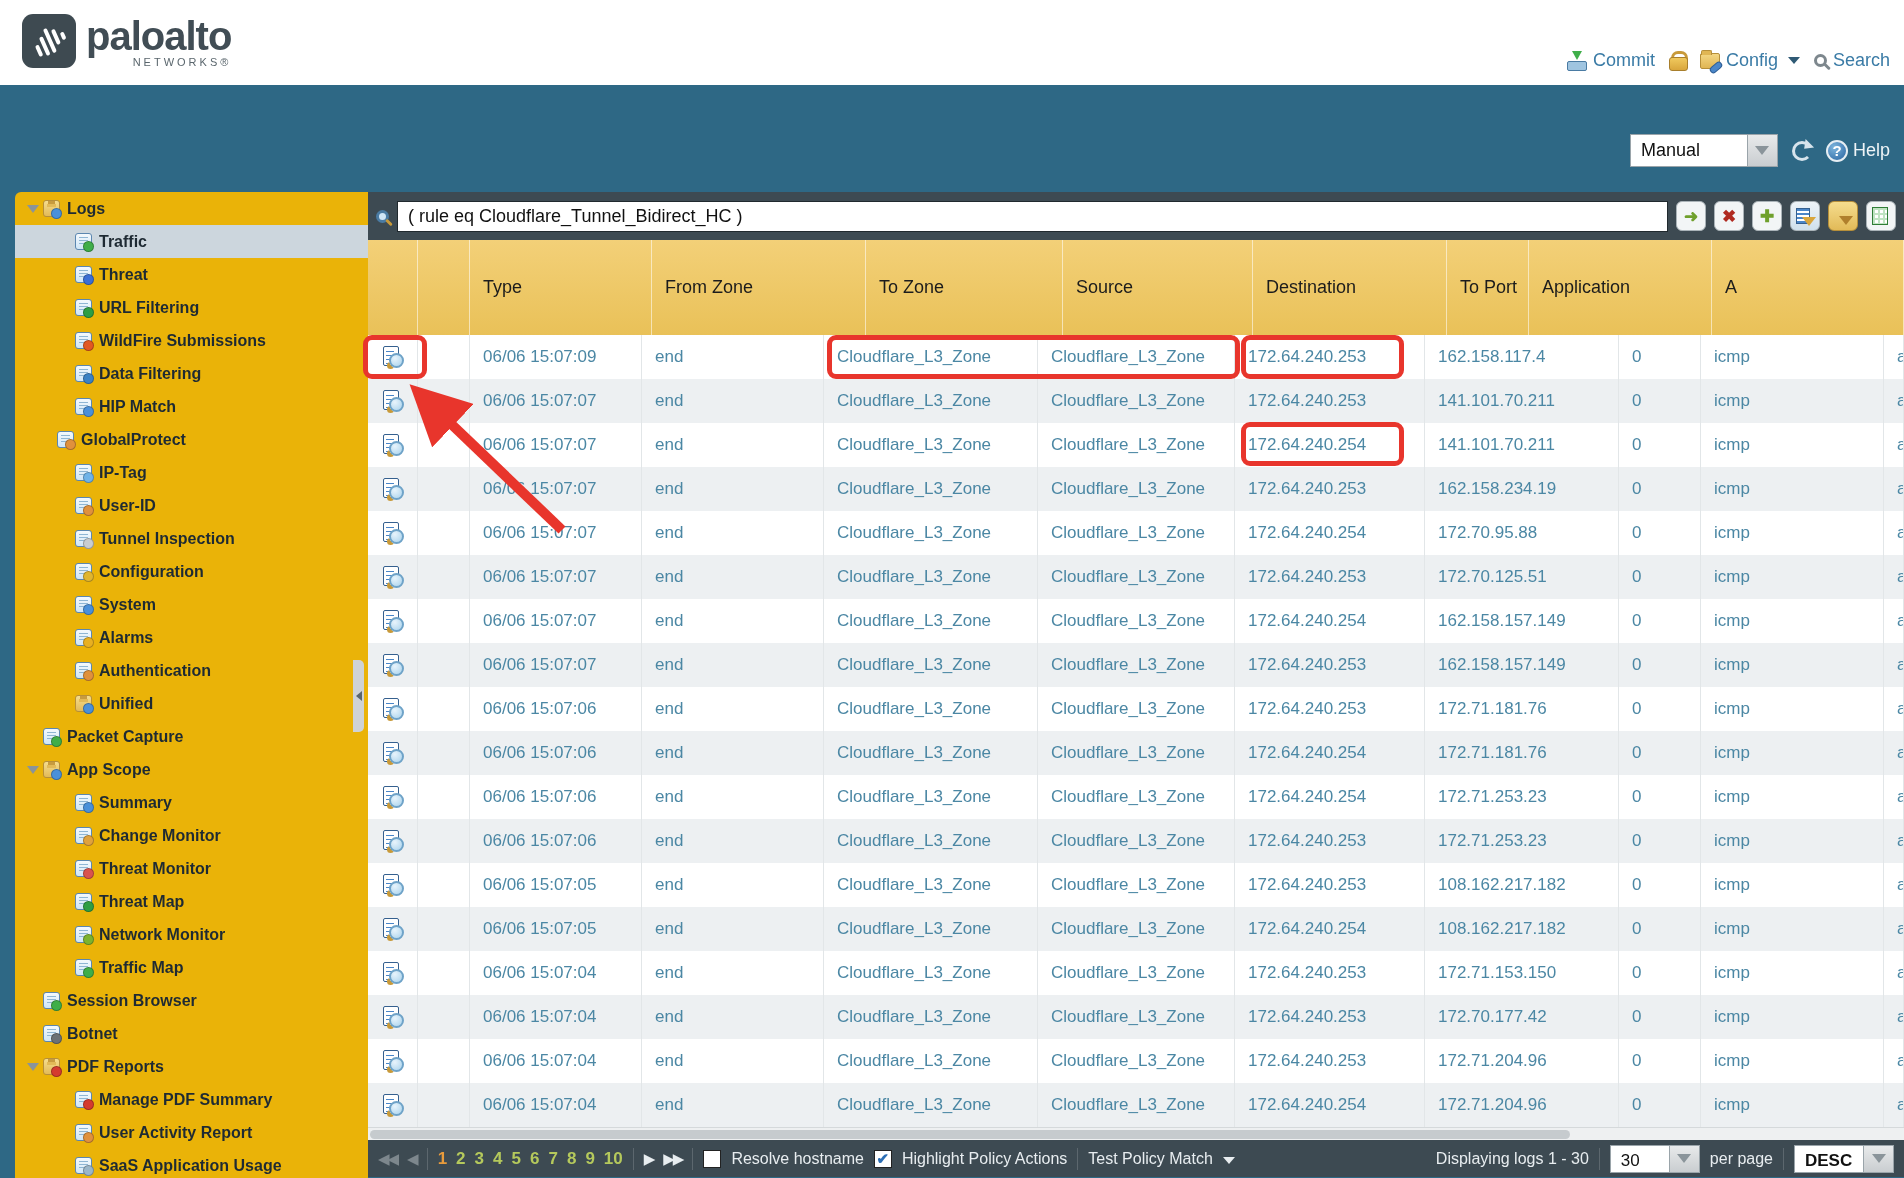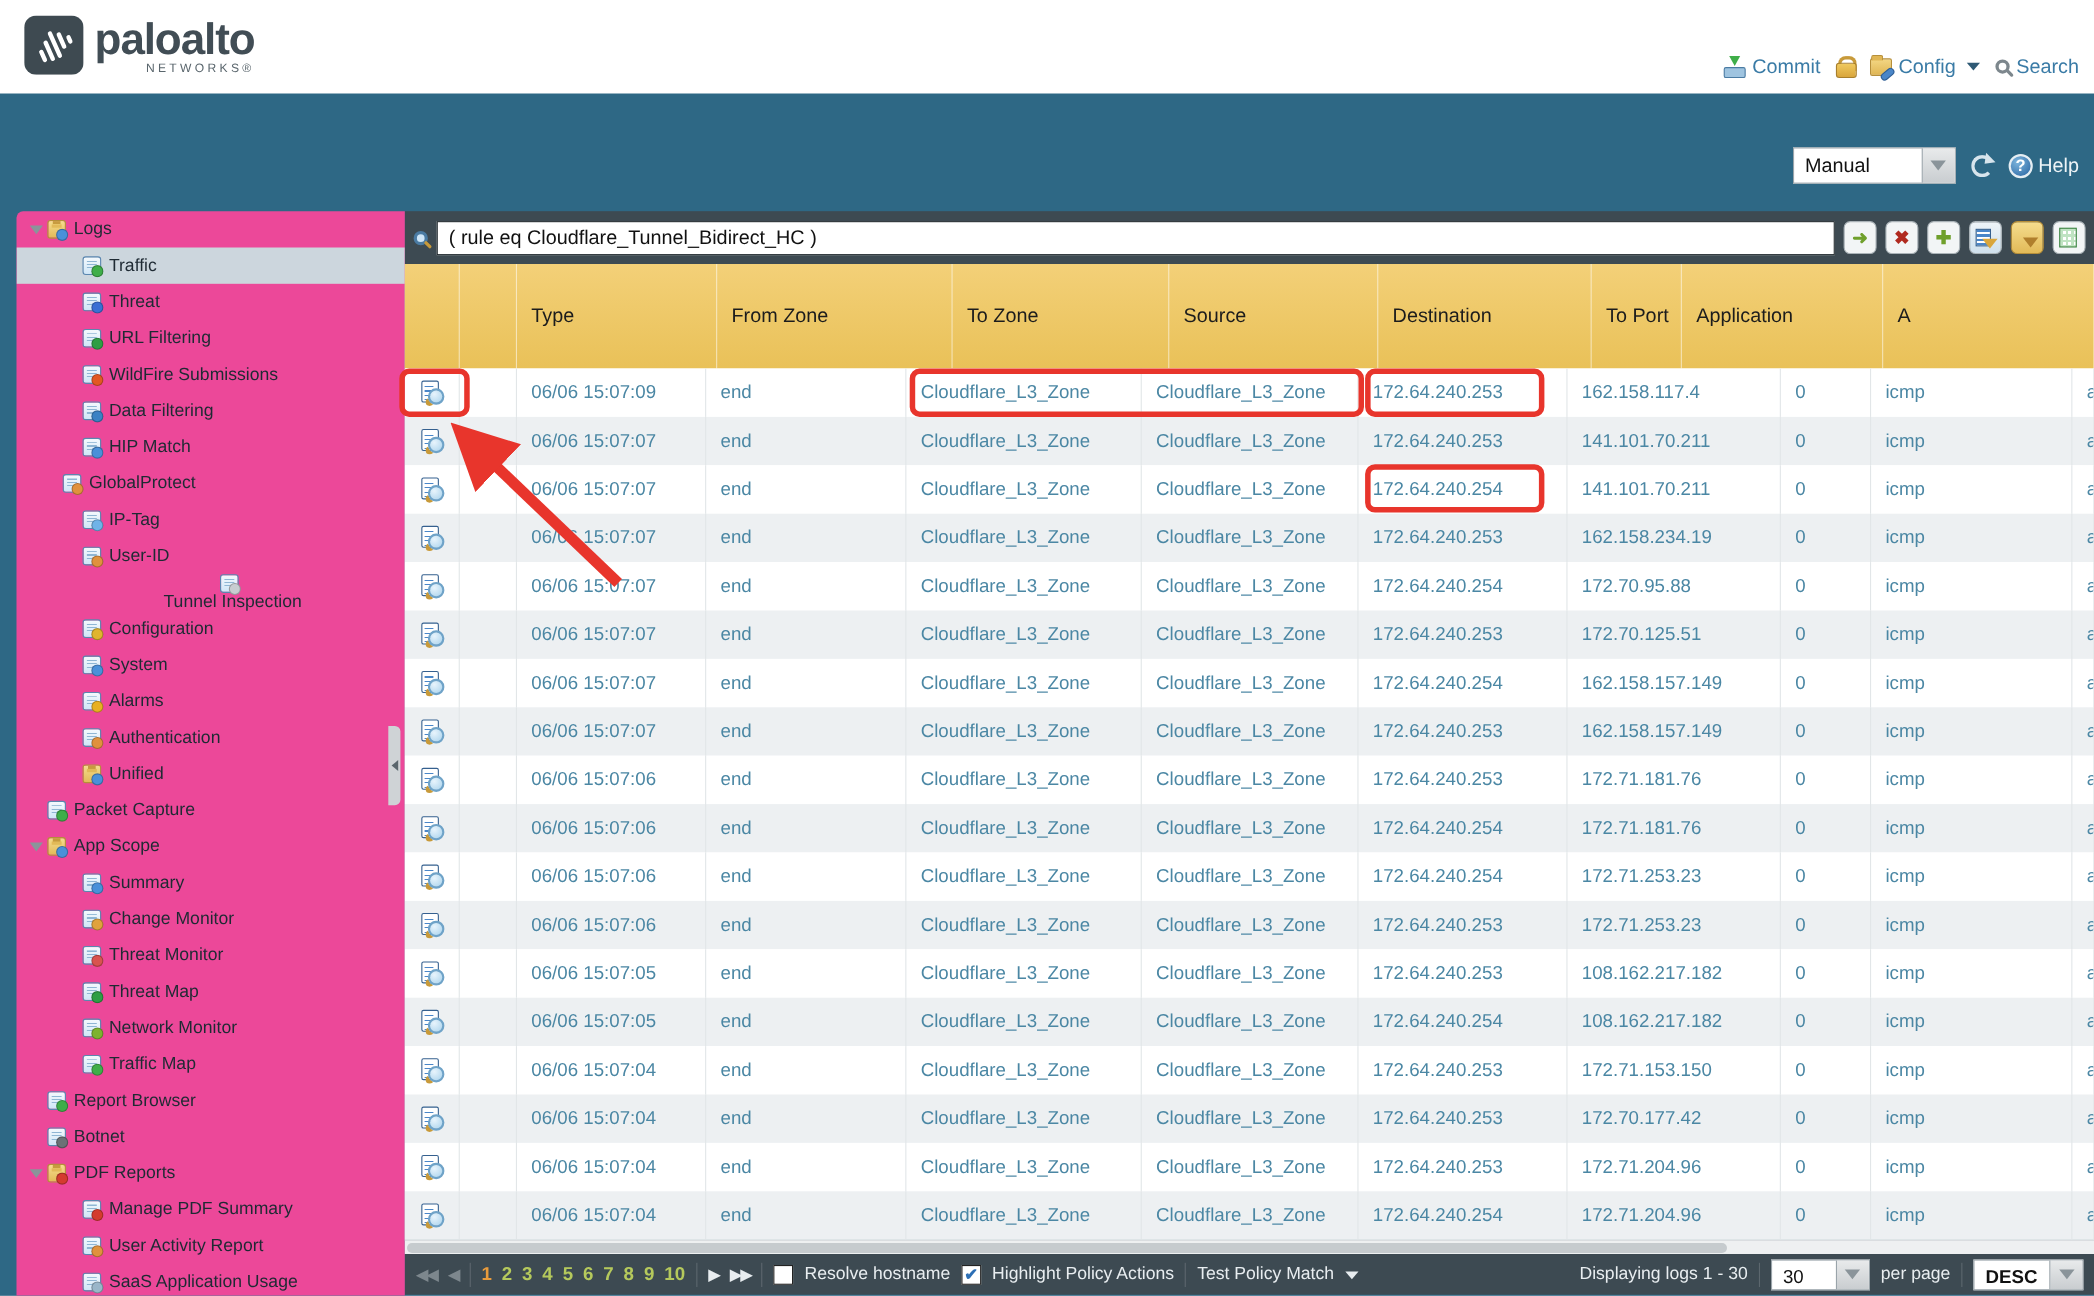--- a/index.html
+++ b/index.html
@@ -56,21 +56,21 @@
   .select .btn::after { content:""; width:0; height:0; border-left:7px solid transparent; border-right:7px solid transparent; border-top:9px solid #8a949a; }
   .sel-manual { width:148px; }
   .ic-refresh { width:20px; height:20px; border:3px solid #d7e4ec; border-radius:50%; border-right-color:transparent; position:relative; display:inline-block;}
   .ic-refresh::after { content:""; position:absolute; right:-4px; top:-2px; width:0; height:0; border-left:6px solid transparent; border-right:6px solid transparent; border-top:8px solid #d7e4ec; transform:rotate(45deg);}
   .help { display:flex; align-items:center; gap:5px; color:#eef4f7; font-size:18px;}
   .ic-help { width:22px; height:22px; border-radius:50%; background:radial-gradient(circle at 35% 30%, #7db5dd, #2763a0); color:#fff; font-weight:bold; font-size:15px; display:flex; align-items:center; justify-content:center; border:2px solid #e6eef3;}
 
   
   .workspace { position:absolute; left:0; top:192px; width:1904px; height:986px; display:flex; }
   .left-gap { width:15px; }
-  .sidebar { width:353px; background:#ec4899; border-radius:6px 0 0 0; overflow:hidden; position:relative; font-size:16px; color:#1e2a33; }
+  .sidebar { width:353px; background:#eab308; border-radius:6px 0 0 0; overflow:hidden; position:relative; font-size:16px; color:#1e2a33;font-weight:bold; }
   .tree-item { height:33px; display:flex; align-items:center; cursor:pointer; white-space:nowrap; }
   .tree-item.selected { background:#ccd6dd; }
   .tw { width:20px; display:flex; justify-content:center; flex:none;}
   .texp { width:0; height:0; border-left:6px solid transparent; border-right:6px solid transparent; border-top:8px solid #8a949a; }
   .ti { width:17px; height:17px; flex:none; margin-right:7px; border:1px solid #5b87b0; border-radius:3px;
         background:linear-gradient(#f4f9fd,#cfe6f7); position:relative; }
   .ti::before { content:""; position:absolute; left:3px; top:3px; right:3px; height:8px;
         background:repeating-linear-gradient(#8fb6d4 0 1px, transparent 1px 3px); }
   .ti::after { content:""; position:absolute; right:-3px; bottom:-3px; width:9px; height:9px; border-radius:50%;
         background:var(--a,#4a90d9); border:1px solid rgba(0,0,0,.25); }
@@ -252,21 +252,21 @@
       <div class="tree-item" style="padding-left: 40px;">
         <span class="tw"></span>
         <span class="ti ic-ip-tag"></span>
         <span>IP-Tag</span>
       </div>
       <div class="tree-item" style="padding-left: 40px;">
         <span class="tw"></span>
         <span class="ti ic-user-id"></span>
         <span>User-ID</span>
       </div>
-      <div class="tree-item" style="padding-left: 40px; flex-direction: column;">
+      <div class="tree-item" style="padding-left: 40px;">
         <span class="tw"></span>
         <span class="ti ic-tunnel-inspection"></span>
         <span>Tunnel Inspection</span>
       </div>
       <div class="tree-item" style="padding-left: 40px;">
         <span class="tw"></span>
         <span class="ti ic-configuration"></span>
         <span>Configuration</span>
       </div>
       <div class="tree-item" style="padding-left: 40px;">
@@ -327,21 +327,21 @@
         <span>Network Monitor</span>
       </div>
       <div class="tree-item" style="padding-left: 40px;">
         <span class="tw"></span>
         <span class="ti ic-traffic-map"></span>
         <span>Traffic Map</span>
       </div>
       <div class="tree-item" style="padding-left: 8px;">
         <span class="tw"></span>
         <span class="ti ic-session-browser"></span>
-        <span>Report Browser</span>
+        <span>Session Browser</span>
       </div>
       <div class="tree-item" style="padding-left: 8px;">
         <span class="tw"></span>
         <span class="ti ic-botnet"></span>
         <span>Botnet</span>
       </div>
       <div class="tree-item" style="padding-left: 8px;">
         <span class="tw">
           <span class="texp"></span>
         </span>

